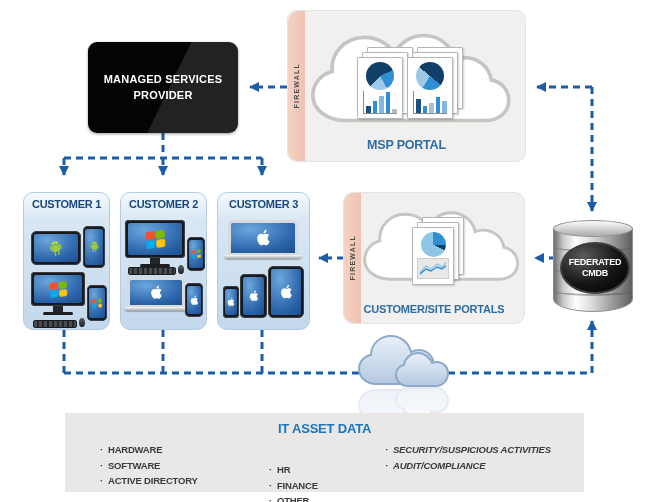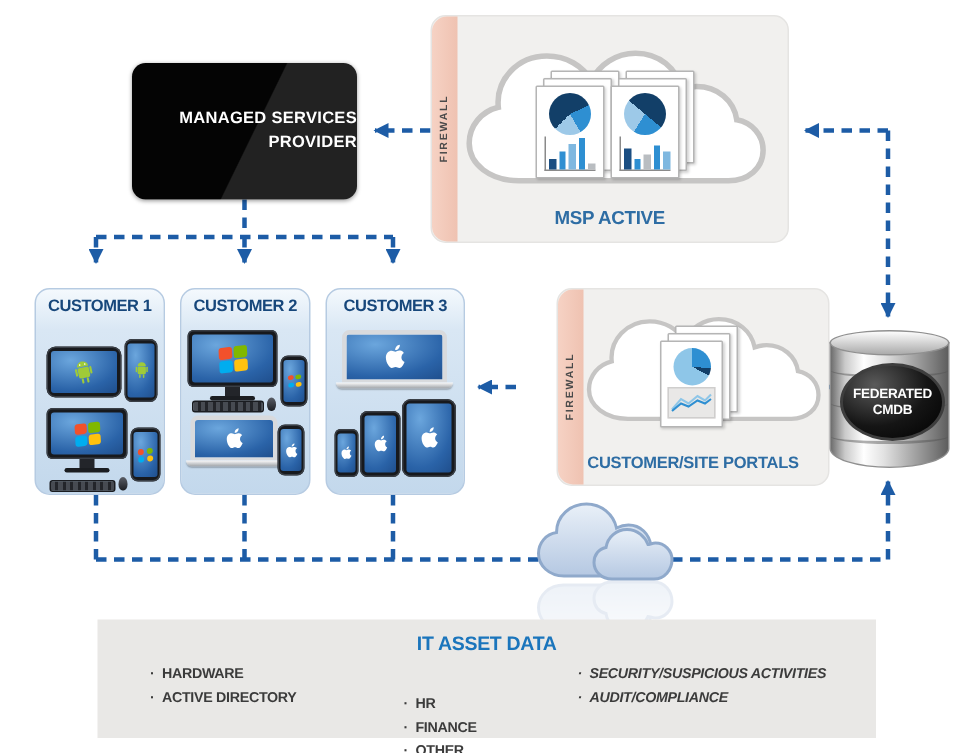--- a/index.html
+++ b/index.html
@@ -28,21 +28,21 @@
   .doc .pie{border-radius:50%;margin:4px auto 0 auto;}
   .bars{position:absolute;left:5px;right:5px;bottom:4px;height:22px;display:flex;align-items:flex-end;
         gap:2px;border-left:1.5px solid #8a8a8a;border-bottom:1.5px solid #8a8a8a;padding-left:2px;}
   .bars i{flex:1;display:block;}
   .linebox{position:absolute;left:4px;right:4px;bottom:5px;height:19px;background:#e9e8e7;
         border:1px solid #cfcecd;}
 
   
   .mspbox{position:absolute;left:88px;top:42px;width:150px;height:91px;border-radius:9px;
       background:linear-gradient(116deg,#040404 0 53%,#222 53.5% 100%);
-      box-shadow:0 1px 3px rgba(0,0,0,.4);display:flex;flex-direction:column;align-items:flex-end;
+      box-shadow:0 1px 3px rgba(0,0,0,.4);display:flex;flex-direction:column;align-items:center;
       justify-content:center;color:#fff;font-weight:bold;font-size:11px;line-height:1.45;
       text-align:center;letter-spacing:.2px;}
 
   
   .cust{position:absolute;width:85px;height:136px;border-radius:10px;border:1px solid #b6cbe2;
       background:linear-gradient(180deg,#f4f9fd 0%,#d9e7f4 20%,#c3d8ec 100%);text-decoration:underline;}
   .cust-label{position:absolute;top:5px;left:0;right:0;text-align:center;font-weight:bold;
       font-size:11px;color:#17477b;letter-spacing:-0.3px;}
   .dev{position:absolute;}
   .frame{background:#17191d;border-radius:4px;padding:3px;box-shadow:inset 0 0 0 1px #3a3f46;
@@ -145,21 +145,21 @@
         <div class="pie" style="width:28px;height:28px;background:conic-gradient(from 310deg,#123f68 0 180deg,#2e8fd2 180deg 262deg,#9dc9e8 262deg 360deg);"></div>
         <div class="bars">
           <i style="height:14px;background:#1b4e82;"></i>
             <i style="height:7px;background:#2e8fd2;"></i>
           <i style="height:10px;background:#b9bdc1;"></i>
             <i style="height:16px;background:#2e8fd2;"></i>
           <i style="height:12px;background:#7fb8e0;"></i>
         </div>
       </div>
     </div>
-    <div class="panel-label" style="bottom:9px;font-size:12.5px;">MSP ACTIVE</div>
+    <div class="panel-label" style="bottom:9px;font-size:12.5px;">MSP PORTAL</div>
   </div>
 
   <div class="mspbox">
     <span>MANAGED SERVICES</span>
     <span>PROVIDER</span>
   </div>
 
   <div class="cust" style="left:23px;top:192px;">
     <div class="cust-label">CUSTOMER 1</div>
     <div class="dev" style="left:7px;top:38px;width:50px;height:34px;">
@@ -307,21 +307,21 @@
       <div class="frame" style="padding:3px 2px;border-radius:4px;">
           <div class="scr">
         <svg width="8" height="10" viewBox="0 0 170 200" fill="#fff">
           <path d="M150.4 69.2c-1 .8-18.7 10.8-18.7 33 0 25.7 22.6 34.8 23.3 35-.1.6-3.6 12.5-11.9 24.6-7.4 10.7-15.2 21.3-27 21.3s-14.8-6.8-28.4-6.8c-13.2 0-17.9 7-28.7 7s-18.3-9.9-27-22C22.1 146.9 14 124.7 14 103.6c0-33.8 22-51.7 43.6-51.7 11.5 0 21.1 7.5 28.3 7.5 6.9 0 17.6-7.9 30.7-7.9 5 0 22.7.4 33.8 17.7zM110.4 35c5.4-6.4 9.2-15.3 9.2-24.2 0-1.2-.1-2.5-.3-3.5-8.8.3-19.2 5.8-25.5 13.1-4.9 5.6-9.5 14.5-9.5 23.5 0 1.4.2 2.7.3 3.1.6.1 1.5.2 2.4.2 7.9 0 17.8-5.3 23.4-12.2z"></path>
         </svg>
       </div>
         </div>
     </div>
   </div>
 
-  <div class="panel" style="left:343px;top:192px;width:180px;height:130px;margin-left:28px;">
+  <div class="panel" style="left:343px;top:192px;width:180px;height:130px;">
     <div class="fw">
       <span>FIREWALL</span>
     </div>
     <svg class="cloudsvg" style="left:12px;top:4px;" width="166" height="98" viewBox="0 0 230 132">
       <path d="M48,112 C27,112 12,100 12,85 C12,72 21,62 33,59 C31,39 47,22 68,22 C82,22 94,29 100,40
                C106,28 118,20 132,20 C149,20 162,31 165,46 C168,45 172,44 176,44 C191,44 203,54 205,68
                C216,70 224,79 224,90 C224,103 213,112 199,112 Z" fill="#ffffff" stroke="#c6c5c4" stroke-width="4"></path>
     </svg>
     <div>
       <div class="doc" style="left:78px;top:24px;width:40px;height:56px;"></div>
@@ -364,20 +364,21 @@
       <path d="M52,56 C45,56 40,51 40,45 C40,40 43,36 48,35 C49,28 55,23 62,23 C69,23 74,28 76,33
                C77,33 79,32 81,32 C87,32 92,37 92,43 C92,50 87,56 80,56 Z" fill="url(#cg)" stroke="#8fa9cb" stroke-width="2"></path>
     </g>
     <use href="#bcld" transform="matrix(1,0,0,-1,0,114)" opacity="0.22"></use>
   </svg>
 
   <div class="itbox">
     <div class="it-title">IT ASSET DATA</div>
     <div class="it-col" style="left:35px;">
       <div class="it-item">HARDWARE</div>
+      <div class="it-item">SOFTWARE</div>
       <div class="it-item">ACTIVE DIRECTORY</div>
     </div>
     <div class="it-col" style="left:204px;margin-top:20px;">
       <div class="it-item">HR</div>
       <div class="it-item">FINANCE</div>
       <div class="it-item">OTHER</div>
     </div>
     <div class="it-col" style="left:320px;font-style:italic;">
       <div class="it-item">SECURITY/SUSPICIOUS ACTIVITIES</div>
       <div class="it-item">AUDIT/COMPLIANCE</div>

